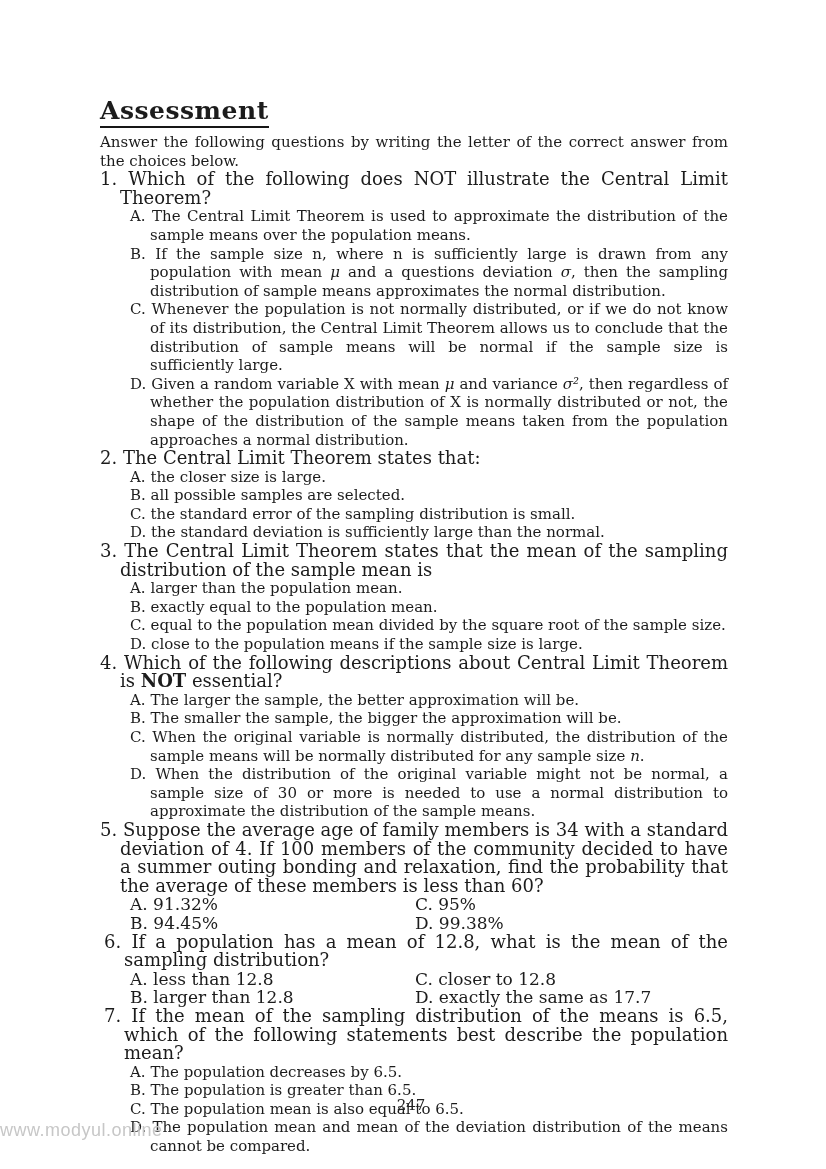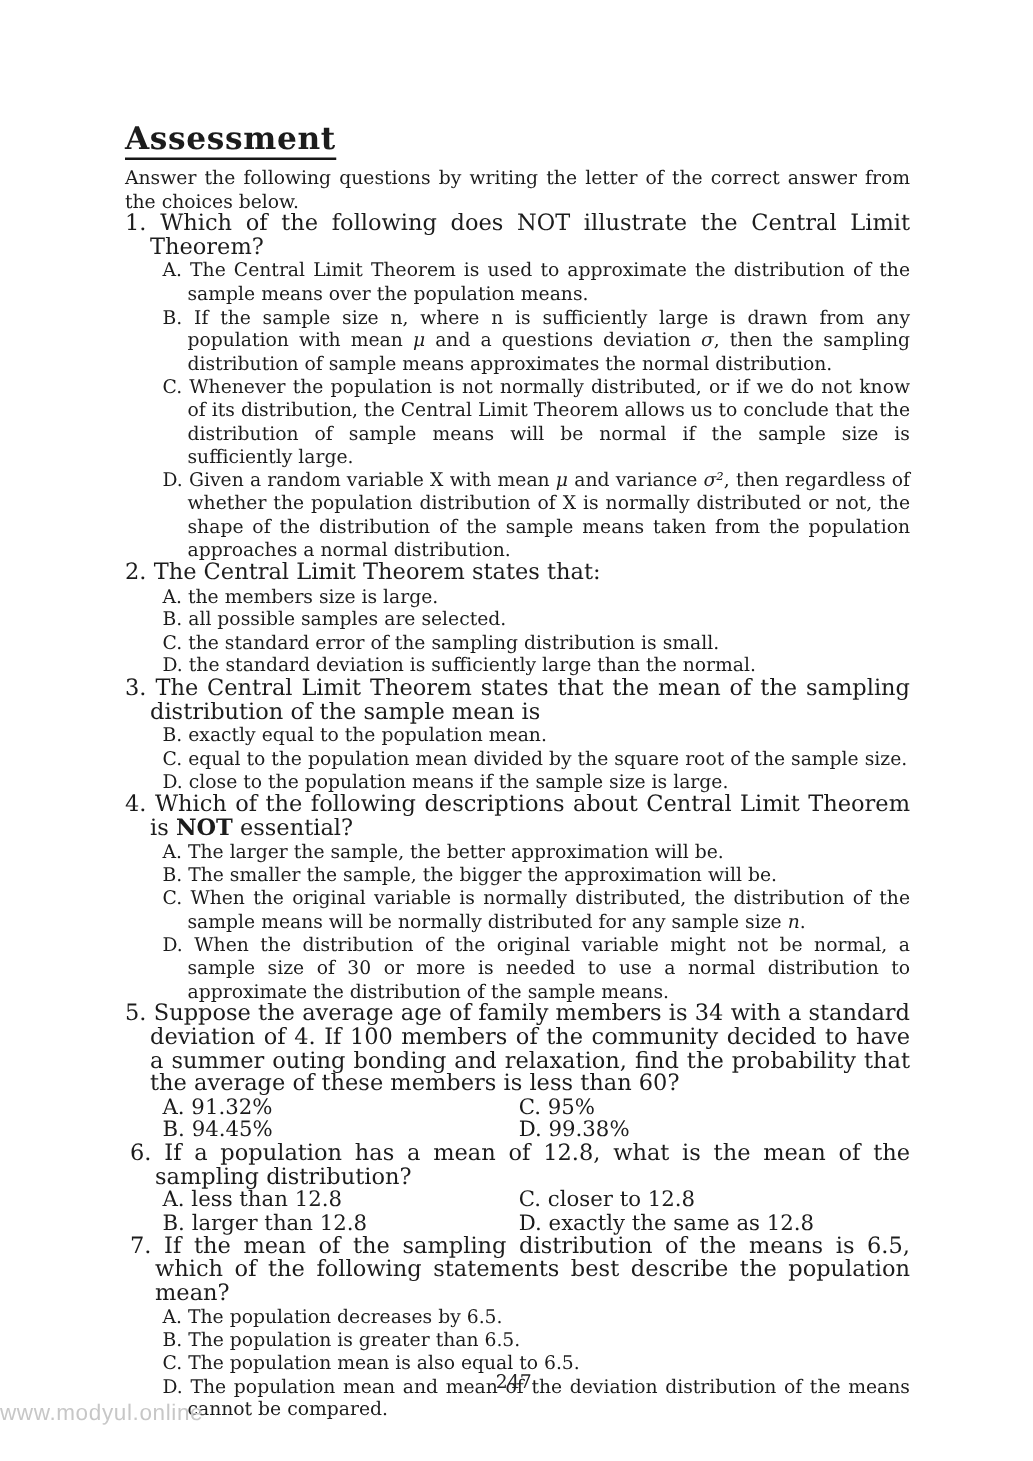--- a/index.html
+++ b/index.html
@@ -106,28 +106,29 @@
     <div class="q-block">
       <div class="q-line"><span class="q-num">1.</span> <span>Which of the following does NOT illustrate the Central Limit Theorem?</span></div>
       <div class="option"><span class="opt-letter">A.</span> <span>The Central Limit Theorem is used to approximate the distribution of the sample means over the population means.</span></div>
       <div class="option"><span class="opt-letter">B.</span> <span><span>If the sample size n, where n is sufficiently large is drawn from any population with mean </span><span class="math">μ</span><span> and a questions deviation </span><span class="math">σ</span><span>, then the sampling distribution of sample means approximates the normal distribution.</span></span></div>
       <div class="option"><span class="opt-letter">C.</span> <span>Whenever the population is not normally distributed, or if we do not know of its distribution, the Central Limit Theorem allows us to conclude that the distribution of sample means will be normal if the sample size is sufficiently large.</span></div>
       <div class="option"><span class="opt-letter">D.</span> <span><span>Given a random variable X with mean </span><span class="math">μ</span><span> and variance </span><span class="math">σ²</span><span>, then regardless of whether the population distribution of X is normally distributed or not, the shape of the distribution of the sample means taken from the population approaches a normal distribution.</span></span></div>
     </div>
 
     <div class="q-block">
       <div class="q-line"><span class="q-num">2.</span> <span>The Central Limit Theorem states that:</span></div>
-      <div class="option"><span class="opt-letter">A.</span> <span>the members size is large.</span></div>
+      <div class="option"><span class="opt-letter">A.</span> <span>the closer size is large.</span></div>
       <div class="option"><span class="opt-letter">B.</span> <span>all possible samples are selected.</span></div>
       <div class="option"><span class="opt-letter">C.</span> <span>the standard error of the sampling distribution is small.</span></div>
       <div class="option"><span class="opt-letter">D.</span> <span>the standard deviation is sufficiently large than the normal.</span></div>
     </div>
 
     <div class="q-block">
       <div class="q-line"><span class="q-num">3.</span> <span>The Central Limit Theorem states that the mean of the sampling distribution of the sample mean is</span></div>
+      <div class="option"><span class="opt-letter">A.</span> <span>larger than the population mean.</span></div>
       <div class="option"><span class="opt-letter">B.</span> <span>exactly equal to the population mean.</span></div>
       <div class="option"><span class="opt-letter">C.</span> <span>equal to the population mean divided by the square root of the sample size.</span></div>
       <div class="option"><span class="opt-letter">D.</span> <span>close to the population means if the sample size is large.</span></div>
     </div>
 
     <div class="q-block">
       <div class="q-line"><span class="q-num">4.</span> <span><span>Which of the following descriptions about Central Limit Theorem is </span><span class="bold">NOT</span><span> essential?</span></span></div>
       <div class="option"><span class="opt-letter">A.</span> <span>The larger the sample, the better approximation will be.</span></div>
       <div class="option"><span class="opt-letter">B.</span> <span>The smaller the sample, the bigger the approximation will be.</span></div>
       <div class="option"><span class="opt-letter">C.</span> <span><span>When the original variable is normally distributed, the distribution of the sample means will be normally distributed for any sample size </span><span class="math">n</span><span>.</span></span></div>
@@ -143,21 +144,21 @@
         <div class="option-cell"><span class="opt-letter">D.</span> <span>99.38%</span></div>
       </div>
     </div>
 
     <div class="q-block">
       <div class="q-line shifted"><span class="q-num">6.</span> <span>If a population has a mean of 12.8, what is the mean of the sampling distribution?</span></div>
       <div class="option-grid">
         <div class="option-cell"><span class="opt-letter">A.</span> <span>less than 12.8</span></div>
         <div class="option-cell"><span class="opt-letter">C.</span> <span>closer to 12.8</span></div>
         <div class="option-cell"><span class="opt-letter">B.</span> <span>larger than 12.8</span></div>
-        <div class="option-cell"><span class="opt-letter">D.</span> <span>exactly the same as 12.8</span></div>
+        <div class="option-cell"><span class="opt-letter">D.</span> <span>exactly the same as 17.7</span></div>
       </div>
     </div>
 
     <div class="q-block">
       <div class="q-line shifted"><span class="q-num">7.</span> <span>If the mean of the sampling distribution of the means is 6.5, which of the following statements best describe the population mean?</span></div>
       <div class="option"><span class="opt-letter">A.</span> <span>The population decreases by 6.5.</span></div>
       <div class="option"><span class="opt-letter">B.</span> <span>The population is greater than 6.5.</span></div>
       <div class="option"><span class="opt-letter">C.</span> <span>The population mean is also equal to 6.5.</span></div>
       <div class="option"><span class="opt-letter">D.</span> <span>The population mean and mean of the deviation distribution of the means cannot be compared.</span></div>
     </div>

